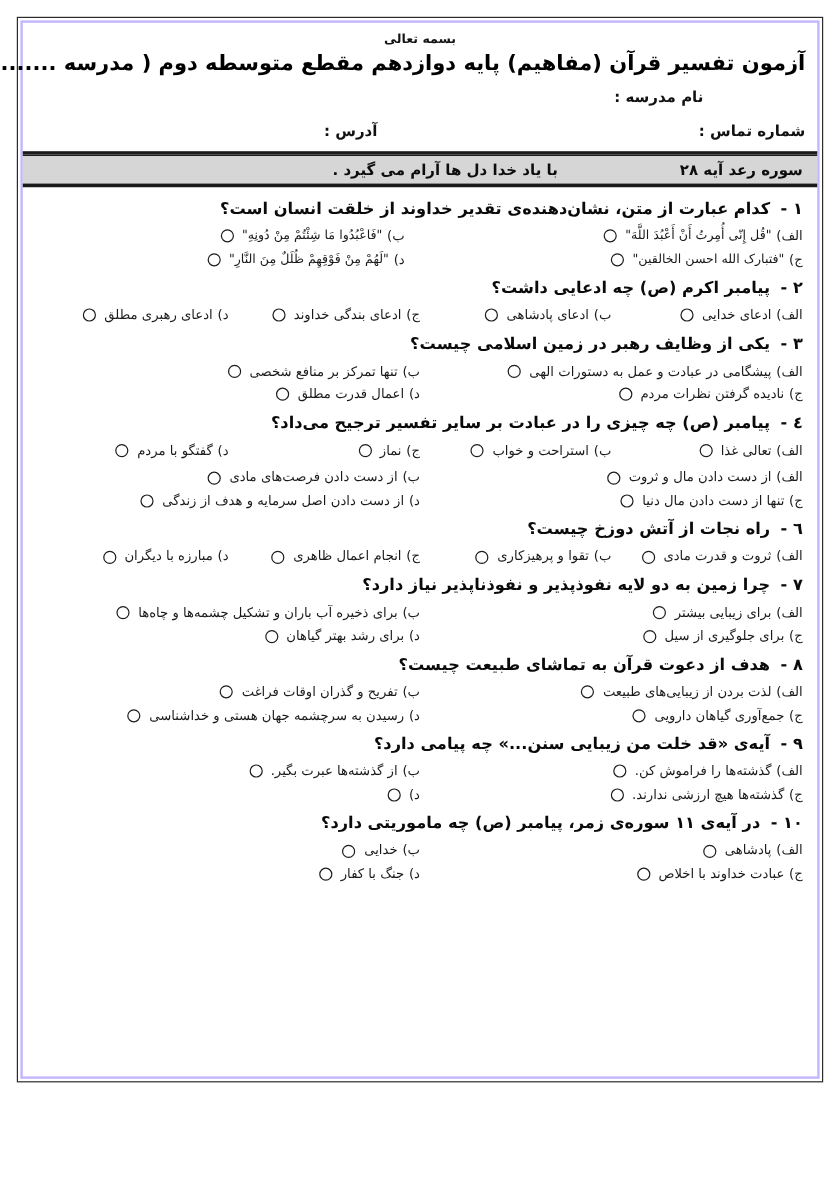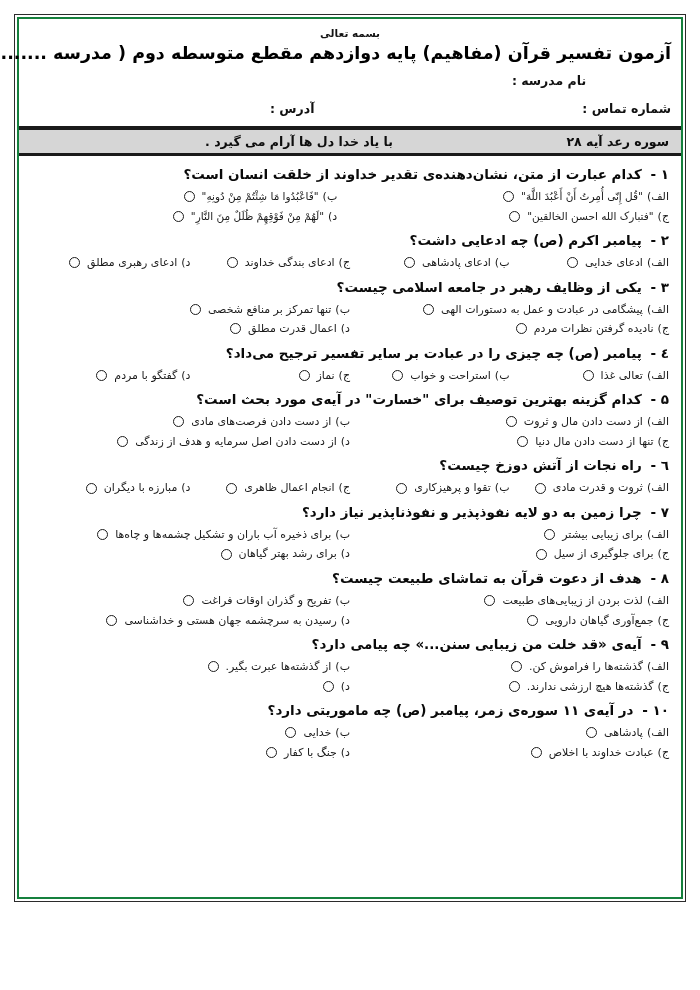--- a/index.html
+++ b/index.html
@@ -25,21 +25,21 @@
     width: 672px;
     height: 888px;
     border: 1px solid #2b2b2b;
     padding: 2px;
     box-sizing: border-box;
     background: #fff;
   }
   .page-inner {
     width: 100%;
     height: 100%;
-    border: 2px solid #15803d;
+    border: 2px solid #c4b5fd;
     box-sizing: border-box;
     background: #fff;
     display: flex;
     flex-direction: column;
   }
 
   
   .header-box {
     border-bottom: 3px solid #1a1a1a;
     padding: 6px 10px 6px 10px;
@@ -83,21 +83,21 @@
     height: 27px;
     display: flex;
     align-items: center;
     font-size: 12.5px;
     font-weight: 700;
     color: #0d0d0d;
     padding: 0 12px;
     box-sizing: border-box;
   }
   .banner .b-source { width: 32%; text-align: right; }
-  .banner .b-text   { width: 52%; text-align: center; }
+  .banner .b-text   { width: 52%; }
   .banner .b-pad    { width: 16%; }
 
   
   .questions {
     flex: 1;
     padding: 8px 12px 4px 12px;
     box-sizing: border-box;
     overflow: hidden;
   }
   .question { margin-bottom: 5px; }
@@ -231,21 +231,21 @@
               </div>
               <div class="opt">
                 <span class="opt-lbl">د)</span>
                 <span class="opt-txt">ادعای رهبری مطلق</span>
                 <span class="bubble"></span>
               </div>
             </div>
           </div>
         </div>
         <div class="question">
-          <div class="q-text"><span class="q-num">۳ -</span> <span>یکی از وظایف رهبر در جامعه اسلامی چیست؟</span></div>
+          <div class="q-text"><span class="q-num">۳ -</span> <span>یکی از وظایف رهبر در زمین اسلامی چیست؟</span></div>
           <div class="opts">
             <div class="opt-line two">
               <div class="opt">
                 <span class="opt-lbl">الف)</span>
                 <span class="opt-txt">پیشگامی در عبادت و عمل به دستورات الهی</span>
                 <span class="bubble"></span>
               </div>
               <div class="opt">
                 <span class="opt-lbl">ب)</span>
                 <span class="opt-txt">تنها تمرکز بر منافع شخصی</span>
@@ -287,21 +287,20 @@
               </div>
               <div class="opt">
                 <span class="opt-lbl">د)</span>
                 <span class="opt-txt">گفتگو با مردم</span>
                 <span class="bubble"></span>
               </div>
             </div>
           </div>
         </div>
         <div class="question">
-          <div class="q-text"><span class="q-num">۵ -</span> <span>کدام گزینه بهترین توصیف برای "خسارت" در آیه‌ی مورد بحث است؟</span></div>
           <div class="opts">
             <div class="opt-line two">
               <div class="opt">
                 <span class="opt-lbl">الف)</span>
                 <span class="opt-txt">از دست دادن مال و ثروت</span>
                 <span class="bubble"></span>
               </div>
               <div class="opt">
                 <span class="opt-lbl">ب)</span>
                 <span class="opt-txt">از دست دادن فرصت‌های مادی</span>

